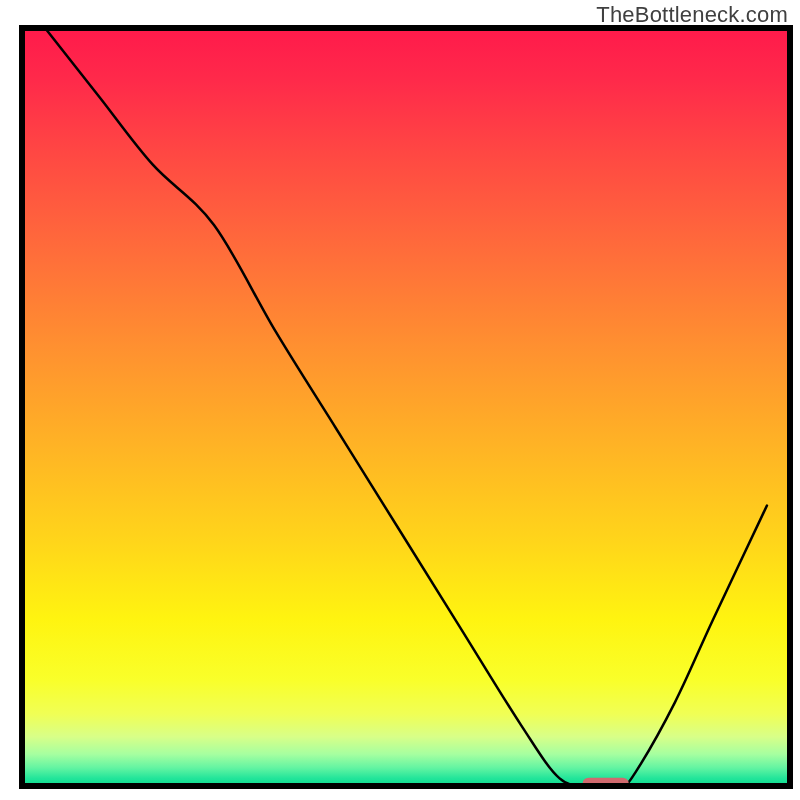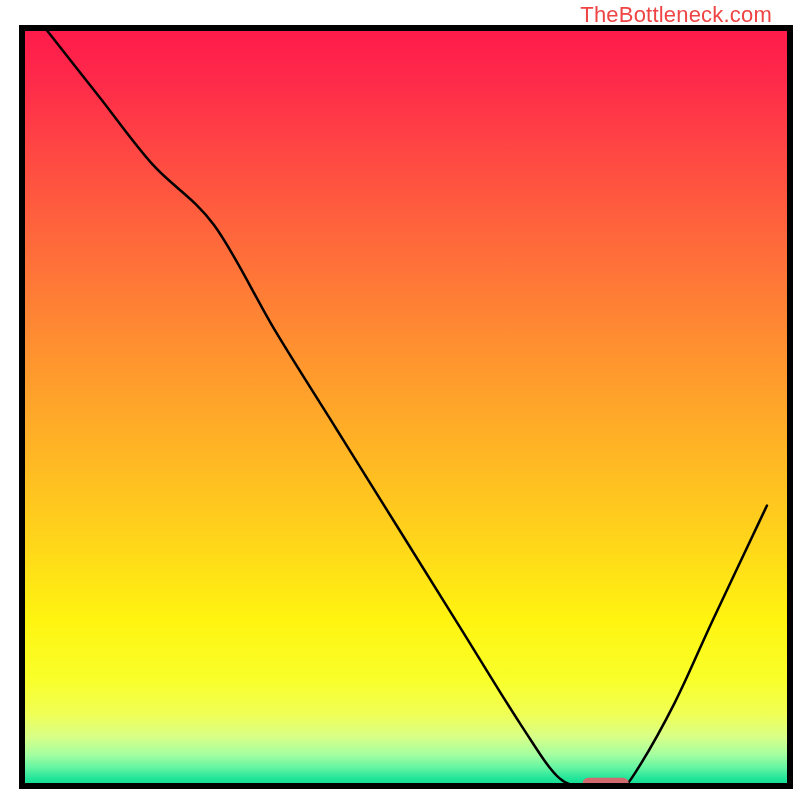--- a/index.html
+++ b/index.html
@@ -13,22 +13,22 @@
   .frame {
     position: absolute;
     left: 0;
     top: 0;
     width: 800px;
     height: 800px;
   }
   .watermark {
     position: absolute;
     top: 2px;
-    right: 28px;
-    color: #ef4444;
+    right: 12px;
+    color: #404040;
     font-size: 22px;
     font-weight: 500;
     letter-spacing: 0.2px;
   }
 </style>
 </head>
 <body>
 
 <div class="frame">
   <svg id="chart-svg" width="800" height="800" viewBox="0 0 800 800">

